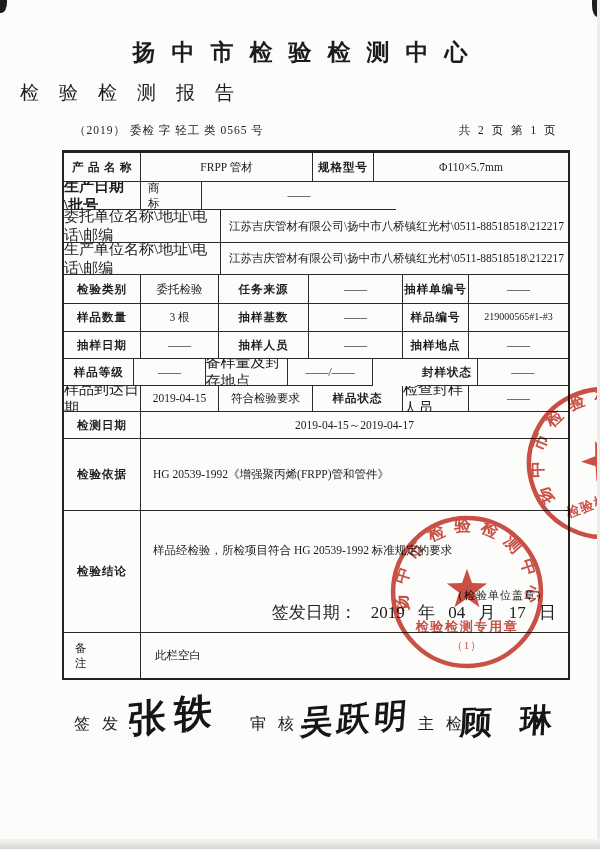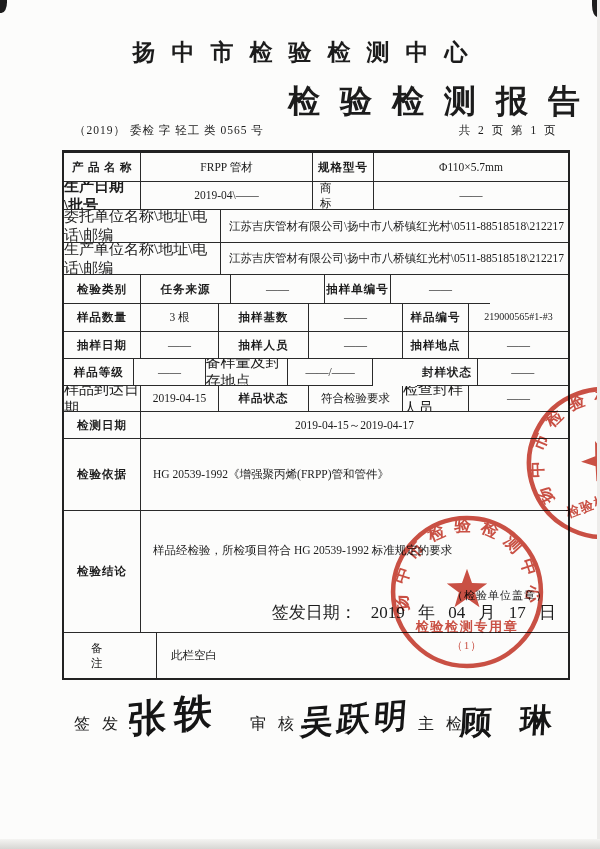--- a/index.html
+++ b/index.html
@@ -4,22 +4,22 @@
 <style>
   html,body{margin:0;padding:0;background:#ffffff;}
   .page{
     position:relative;width:600px;height:849px;overflow:hidden;
     background:#fcfcfb;color:#1c1c1c;
     font-family:"Liberation Serif","DejaVu Serif",serif;
   }
   
   .title1{position:absolute;top:37px;left:0;width:100%;text-align:center;
     font-size:23px;font-weight:bold;letter-spacing:16px;text-indent:16px;}
-  .title2{position:absolute;top:80px;left:0;width:100%;text-align:right;
-    font-size:32px;font-weight:bold;letter-spacing:20px;text-indent:20px;}
+  .title2{position:absolute;top:80px;left:0;width:100%;text-align:left;
+    font-size:19px;font-weight:normal;letter-spacing:20px;text-indent:20px;}
   .docno{position:absolute;top:123px;left:74px;font-size:11.5px;letter-spacing:1px;}
   .pageinfo{position:absolute;top:123px;right:42px;font-size:11.5px;letter-spacing:2.5px;}
   
   .tbl{position:absolute;left:62px;top:150px;width:504px;
     border:2px solid #222;border-top-width:3px;box-sizing:content-box;}
   .row{display:flex;width:504px;}
   .cell{box-sizing:border-box;border-right:1px solid #2a2a2a;border-bottom:1px solid #2a2a2a;
     display:flex;align-items:center;justify-content:center;
     font-size:11.5px;overflow:hidden;line-height:1.25;}
   .row .cell:last-child{border-right:none;}
@@ -75,37 +75,37 @@
 
     <div class="row" style="height:29px;">
       <div class="cell lbl ls4" style="width:77px;">产品名称</div>
       <div class="cell" style="width:172px;">FRPP 管材</div>
       <div class="cell lbl" style="width:61px;">规格型号</div>
       <div class="cell" style="width:194px;">Φ110×5.7mm</div>
     </div>
 
     <div class="row" style="height:28px;">
       <div class="cell lbl small" style="width:77px;">生产日期\批号</div>
-      <div class="cell" style="width:172px;">2019-04\——</div>
       <div class="cell spread" style="width:61px;">商标</div>
       <div class="cell" style="width:194px;">——</div>
     </div>
 
     <div class="row" style="height:33px;">
       <div class="cell small" style="width:157px;">委托单位名称\地址\电话\邮编</div>
       <div class="cell left" style="width:347px;">江苏吉庆管材有限公司\扬中市八桥镇红光村\0511-88518518\212217</div>
     </div>
 
     <div class="row" style="height:32px;">
       <div class="cell small" style="width:157px;">生产单位名称\地址\电话\邮编</div>
       <div class="cell left" style="width:347px;">江苏吉庆管材有限公司\扬中市八桥镇红光村\0511-88518518\212217</div>
     </div>
 
     <div class="row" style="height:29px;">
       <div class="cell lbl" style="width:77px;">检验类别</div>
+      <div class="cell" style="width:78px;">委托检验</div>
       <div class="cell lbl" style="width:90px;">任务来源</div>
       <div class="cell" style="width:94px;">——</div>
       <div class="cell lbl" style="width:66px;">抽样单编号</div>
       <div class="cell" style="width:99px;">——</div>
     </div>
 
     <div class="row" style="height:28px;">
       <div class="cell lbl" style="width:77px;">样品数量</div>
       <div class="cell" style="width:78px;">3 根</div>
       <div class="cell lbl" style="width:90px;text-align:center;">抽样基数</div>
@@ -128,22 +128,22 @@
       <div class="cell" style="width:78px;">——</div>
       <div class="cell small" style="width:90px;">备样量及封存地点</div>
       <div class="cell" style="width:94px;">——/——</div>
       <div class="cell lbl" style="width:66px;margin-left:44px;">封样状态</div>
       <div class="cell" style="width:99px;">——</div>
     </div>
 
     <div class="row" style="height:26px;">
       <div class="cell small" style="width:77px;">样品到达日期</div>
       <div class="cell" style="width:78px;">2019-04-15</div>
+      <div class="cell" style="width:94px;">符合检验要求</div>
       <div class="cell lbl" style="width:90px;">样品状态</div>
-      <div class="cell" style="width:94px;">符合检验要求</div>
       <div class="cell small" style="width:66px;">检查封样人员</div>
       <div class="cell" style="width:99px;">——</div>
     </div>
 
     <div class="row" style="height:27px;">
       <div class="cell lbl" style="width:77px;">检测日期</div>
       <div class="cell" style="width:427px;">2019-04-15～2019-04-17</div>
     </div>
 
     <div class="row" style="height:72px;">
@@ -153,21 +153,21 @@
 
     <div class="row" style="height:122px;">
       <div class="cell lbl" style="width:77px;">检验结论</div>
       <div class="cell concl" style="width:427px;">
         <span>样品经检验，所检项目符合 HG 20539-1992 标准规定的要求</span>
         <span class="seal-caption">（检验单位盖章）</span>
         <span class="issue-date"><span>签发日期：</span><span class="dt">2019 年 04 月 17 日</span></span>
       </div>
     </div>
 
-    <div class="row" style="height:45px;margin-left:16px;">
+    <div class="row" style="height:45px;">
       <div class="cell spread" style="width:77px;padding-left:11px;">备注</div>
       <div class="cell left12" style="width:427px;padding-left:14px;">此栏空白</div>
     </div>
 
   </div>
 
   <div class="sig-label" style="left:74px;top:714px;">签  发：</div>
   <div class="sig-name sig-1">张轶</div>
   <div class="sig-label" style="left:250px;top:714px;">审  核：</div>
   <div class="sig-name sig-2">吴跃明</div>

